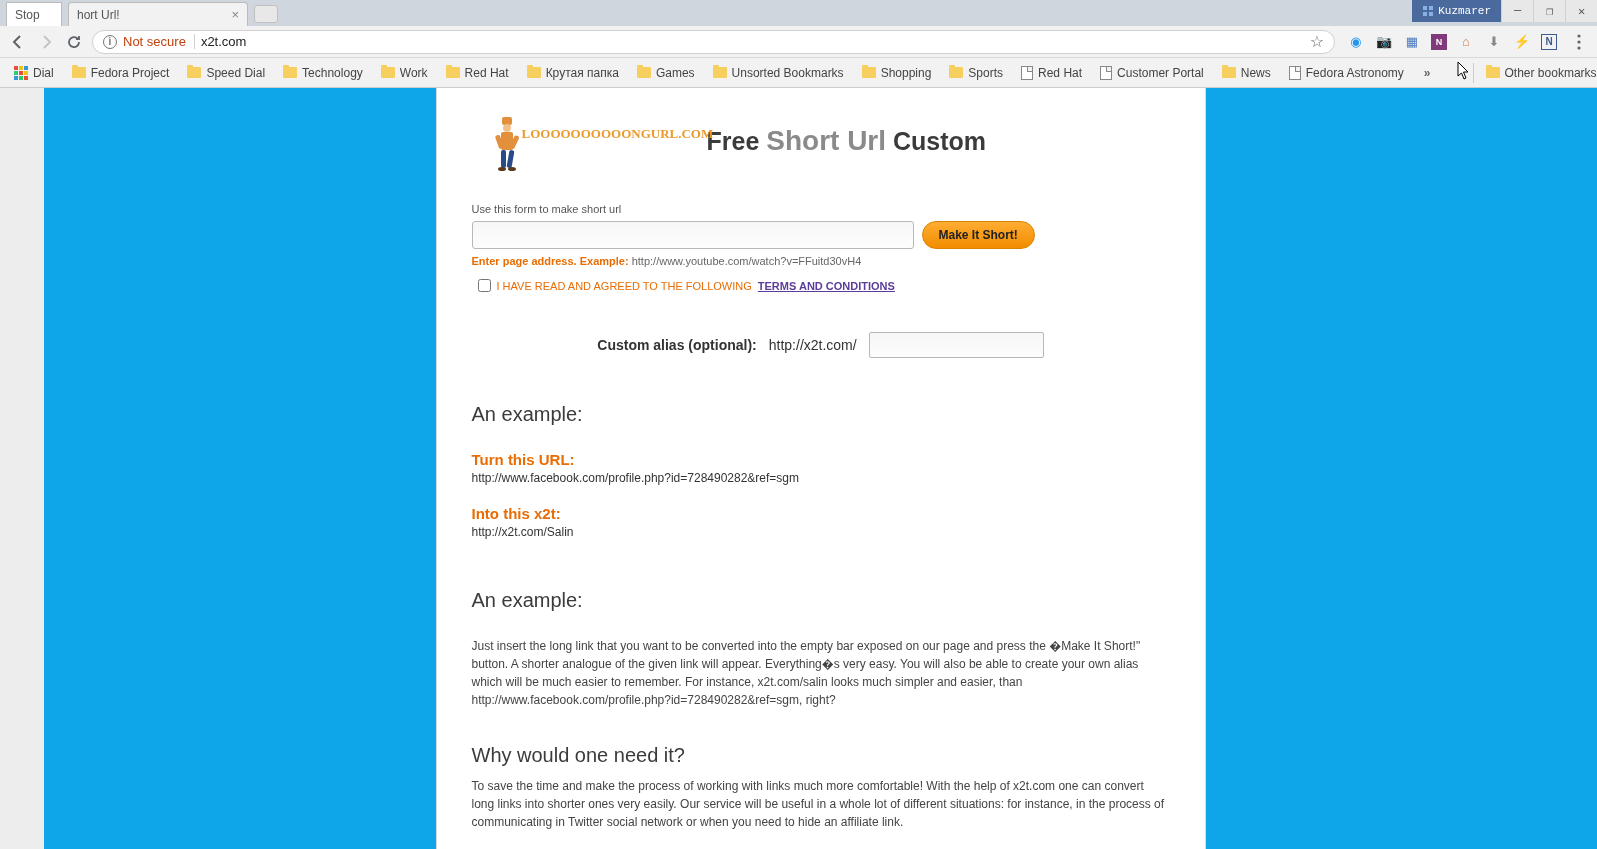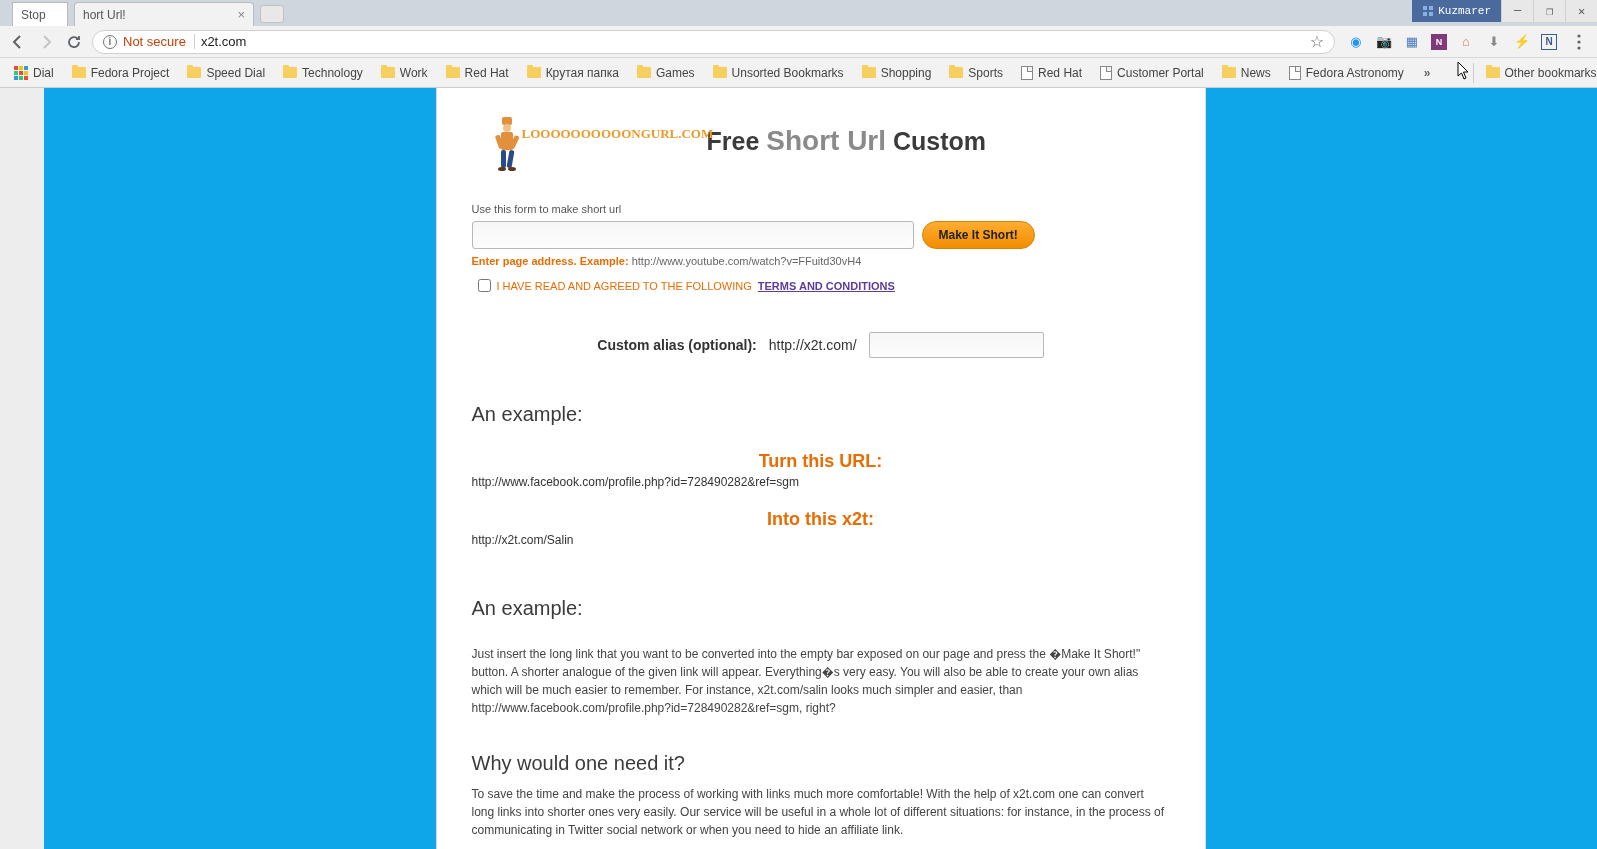--- a/index.html
+++ b/index.html
@@ -5,21 +5,21 @@
 * { box-sizing: border-box; margin: 0; padding: 0; }
 body { font-family: Arial, Helvetica, sans-serif; background: #ededed; overflow: hidden; }
 
 
 .win-titlebar { position: fixed; top: 0; right: 0; height: 22px; display: flex; align-items: stretch; z-index: 100; font-family: Liberation Mono, monospace; }
 .win-user { background: #4a6a9e; color: #fff; font-size: 11px; padding: 3px 10px; display: flex; align-items: center; gap: 4px; }
 .win-btn { width: 32px; display: flex; align-items: center; justify-content: center; background: #e8e8e8; color: #555; font-size: 12px; border-left: 1px solid #d0d0d0; }
 .win-btn.close { background: #e8e8e8; }
 
 
-.tab-strip { height: 26px; background: #cfd6de; display: flex; align-items: flex-end; padding-left: 12px; }
+.tab-strip { height: 26px; background: #cfd6de; display: flex; align-items: flex-end; padding-left: 6px; }
 .tab { background: #f2f2f2; height: 24px; min-width: 180px; border-radius: 4px 4px 0 0; display: flex; align-items: center; padding: 0 8px; font-size: 12px; color: #555; gap: 6px; border: 1px solid #bbb; border-bottom: none; position: relative; }
 .tab.stop { min-width: 56px; background: #fff; border-radius: 0; margin-right: 6px; }
 .tab .close-x { margin-left: auto; color: #888; font-size: 13px; cursor: pointer; }
 .new-tab { width: 24px; height: 18px; background: #e8e8e8; border-radius: 3px; margin-left: 6px; margin-bottom: 3px; border: 1px solid #c0c0c0; }
 
 
 .addr-row { height: 32px; background: #f2f2f2; border-bottom: 1px solid #d8d8d8; display: flex; align-items: center; padding: 0 8px; gap: 8px; }
 .nav-btn { width: 20px; height: 20px; display: flex; align-items: center; justify-content: center; color: #5f6368; cursor: pointer; }
 .nav-btn.disabled { color: #bdbdbd; }
 .omnibox { flex: 1; height: 24px; background: #fff; border: 1px solid #d0d0d0; border-radius: 14px; display: flex; align-items: center; padding: 0 10px; gap: 6px; font-size: 13px; }
@@ -69,21 +69,21 @@
 .agree-row { display: flex; align-items: center; gap: 6px; margin: 12px 0 0 6px; font-size: 11px; }
 .agree-row .txt { color: #e86d05; font-weight: normal; }
 .agree-row .tc { color: #5b3c9b; text-decoration: underline; font-weight: bold; }
 
 .alias-row { display: flex; align-items: center; justify-content: center; gap: 12px; margin: 40px 0 45px 0; font-size: 14px; }
 .alias-lbl { font-weight: bold; color: #333; }
 .alias-pre { color: #333; }
 .alias-input { width: 175px; height: 26px; border: 1px solid #b8b8b8; background: linear-gradient(#f6f6f6,#fdfdfd); border-radius: 2px; padding: 0 4px; }
 
 h2.sec { font-size: 20px; font-weight: normal; color: #3b3b3b; margin: 0 0 25px 0; }
-.ex-lbl { color: #e86d05; font-weight: bold; font-size: 18px; margin-bottom: 3px; text-align: center; }
+.ex-lbl { color: #e86d05; font-weight: bold; font-size: 15px; margin-bottom: 3px; }
 .ex-val { color: #333; font-size: 12px; margin-bottom: 20px; }
 .para { font-size: 12px; color: #444; line-height: 1.5; margin-bottom: 35px; }
 
 .footer-links { text-align: center; font-size: 17px; padding: 8px 0; }
 .footer-links a { color: #1a4fc6; text-decoration: underline; margin: 0 3px; }
 </style>
 </head>
 <body>
 
 <div class="win-titlebar">

